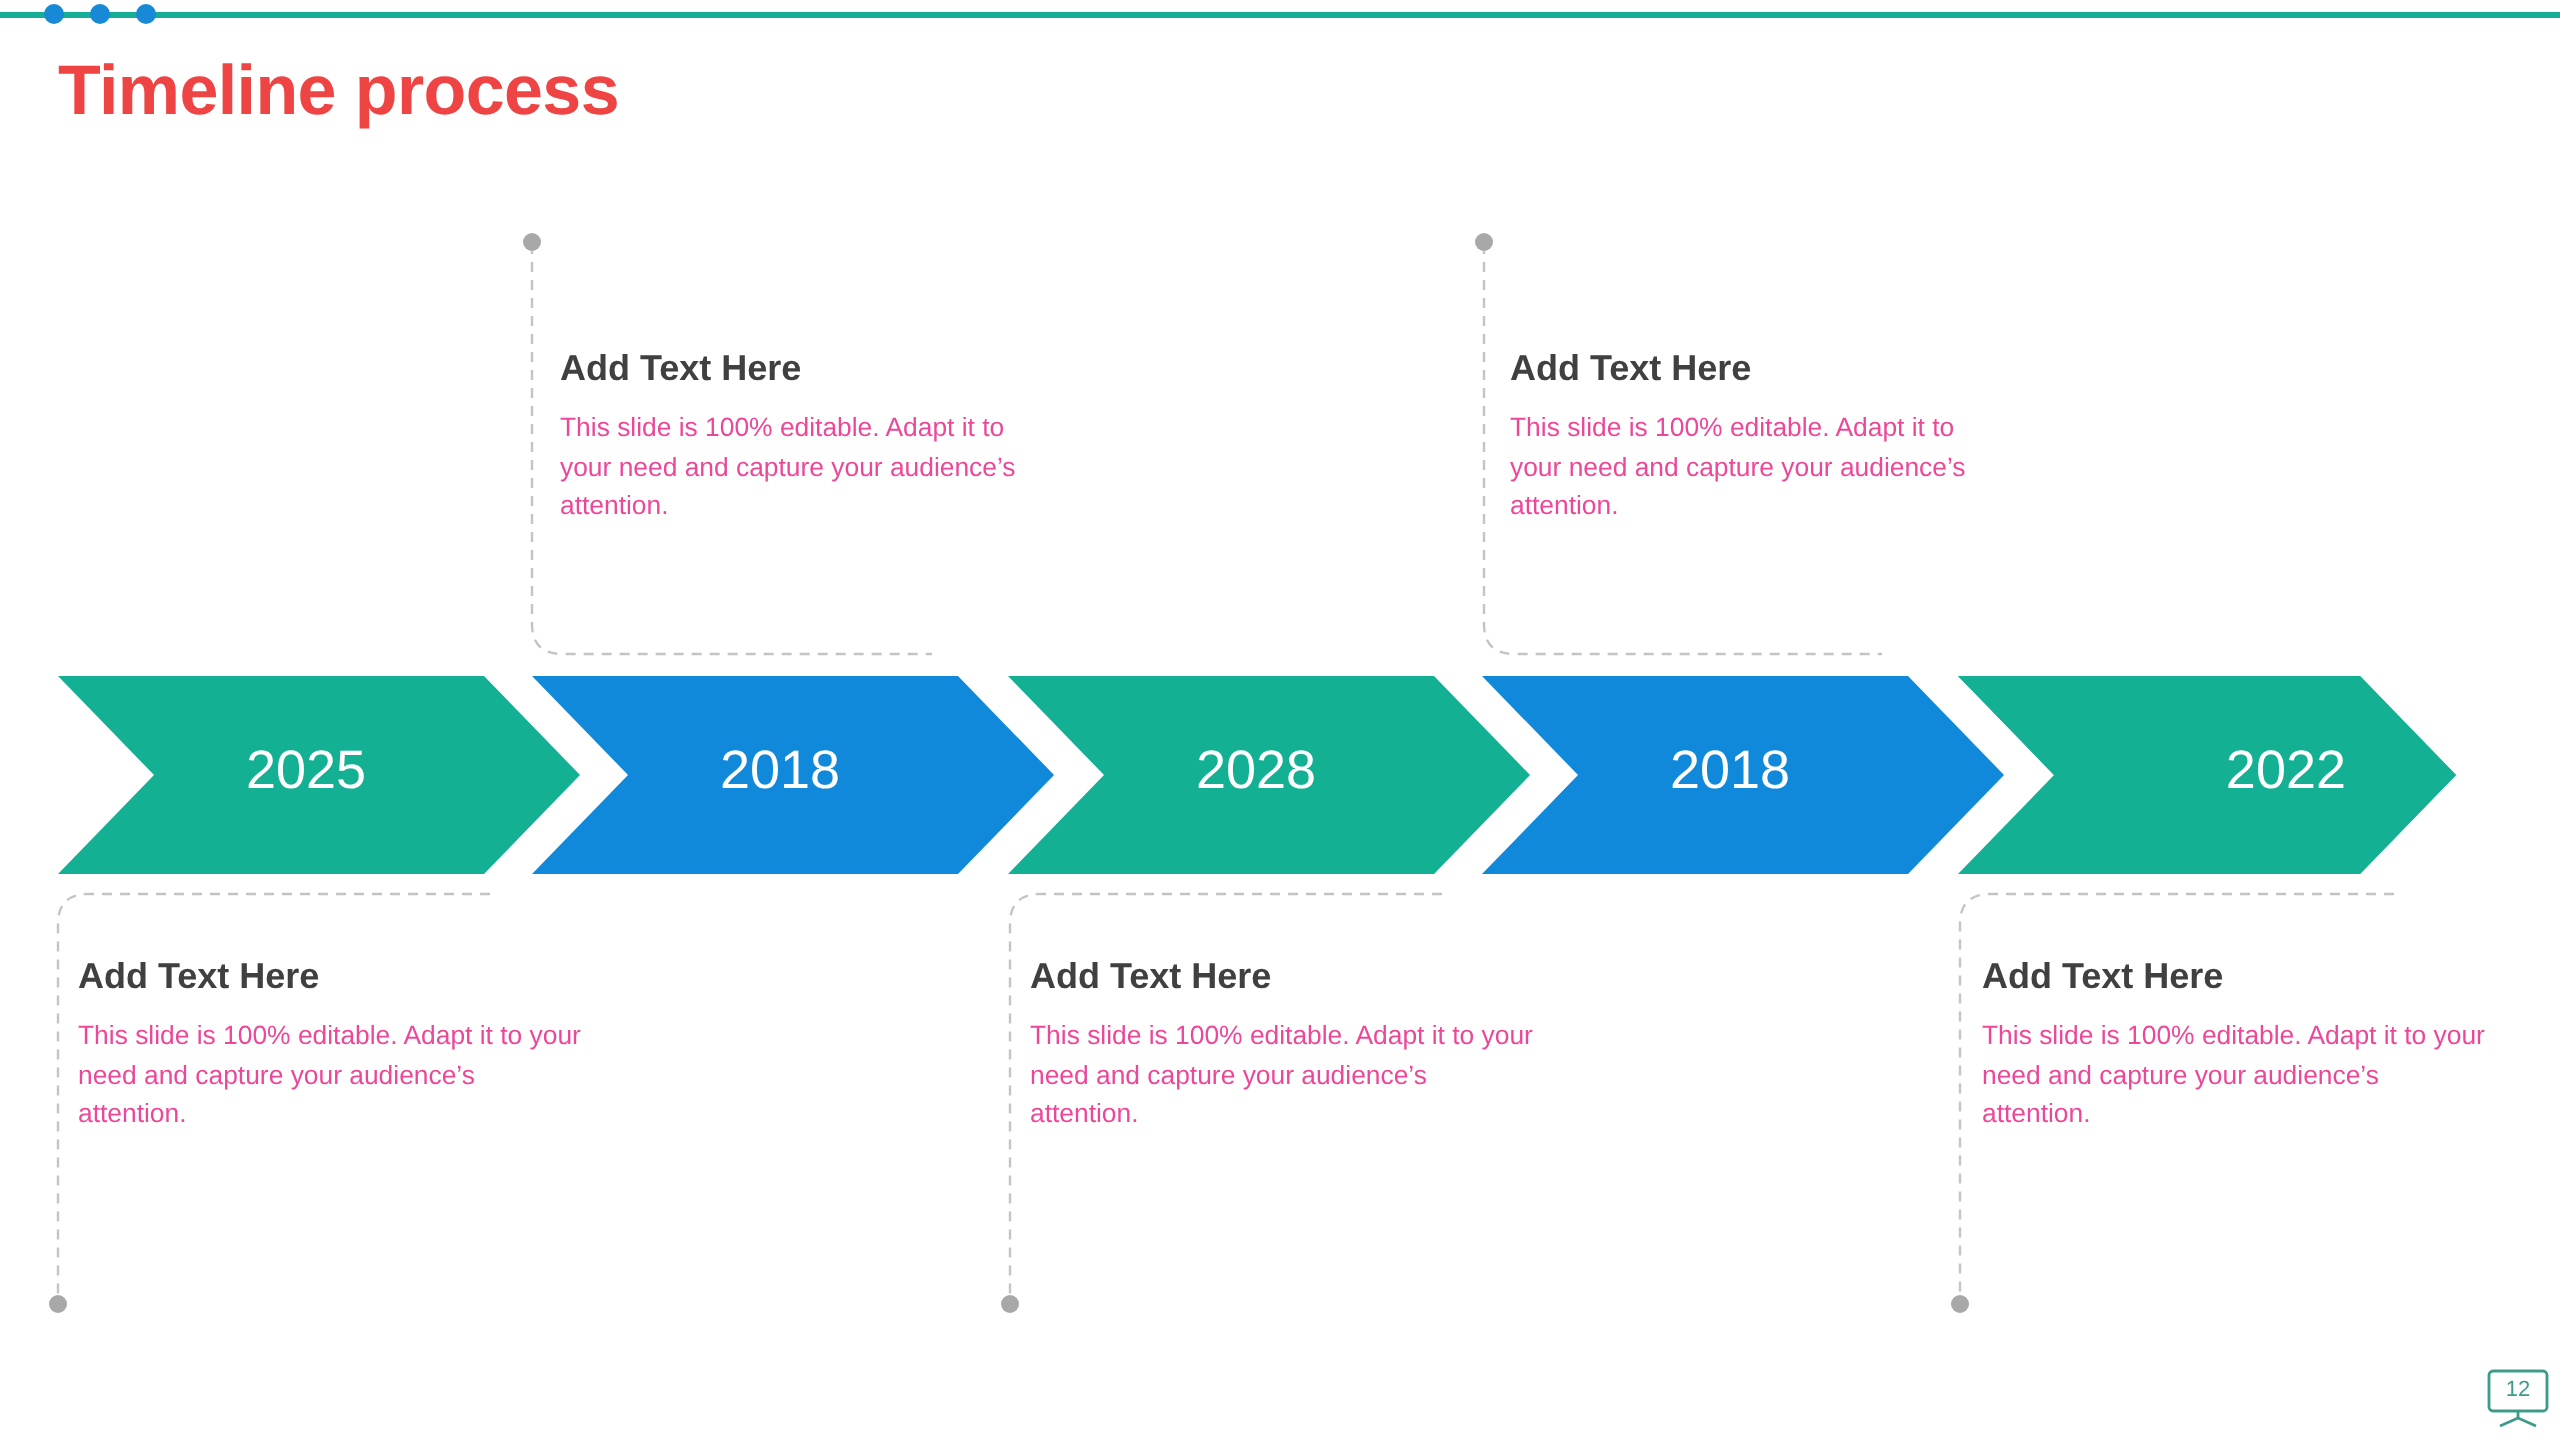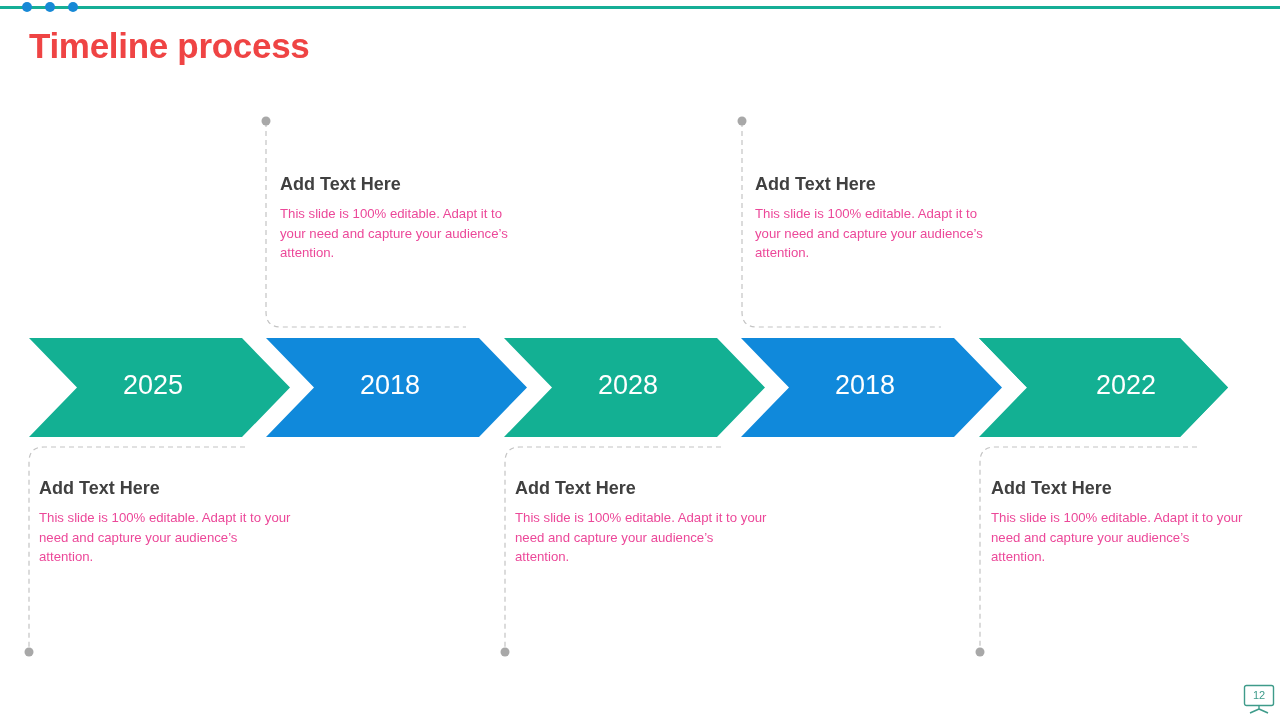--- a/index.html
+++ b/index.html
@@ -175,21 +175,21 @@
   <polygon points="741,338 954,338 1002,387.5 954,437 741,437 789,387.5" fill="#1089DB"></polygon>
 
   <polygon points="979,338 1180,338 1228,387.5 1180,437 979,437 1027,437 1027,387.5" fill="#13B093"></polygon>
   <polygon points="979,338 1180,338 1228,387.5 1180,437 979,437 1027,387.5" fill="#13B093"></polygon>
 </svg>
 
 <div class="year-label" style="left:83px;">2025</div>
 <div class="year-label" style="left:320px;">2018</div>
 <div class="year-label" style="left:558px;">2028</div>
 <div class="year-label" style="left:795px;">2018</div>
-<div class="year-label" style="left:1056px;">2022</div>
+<div class="year-label" style="left:1033px;text-align:right;">2022</div>
 
 <div class="text-block tb-top-1">
   <p class="tb-heading">Add Text Here</p>
   <p class="tb-body">This slide is 100% editable. Adapt it to your need and capture your audience’s attention.</p>
 </div>
 
 <div class="text-block tb-top-2">
   <p class="tb-heading">Add Text Here</p>
   <p class="tb-body">This slide is 100% editable. Adapt it to your need and capture your audience’s attention.</p>
 </div>

